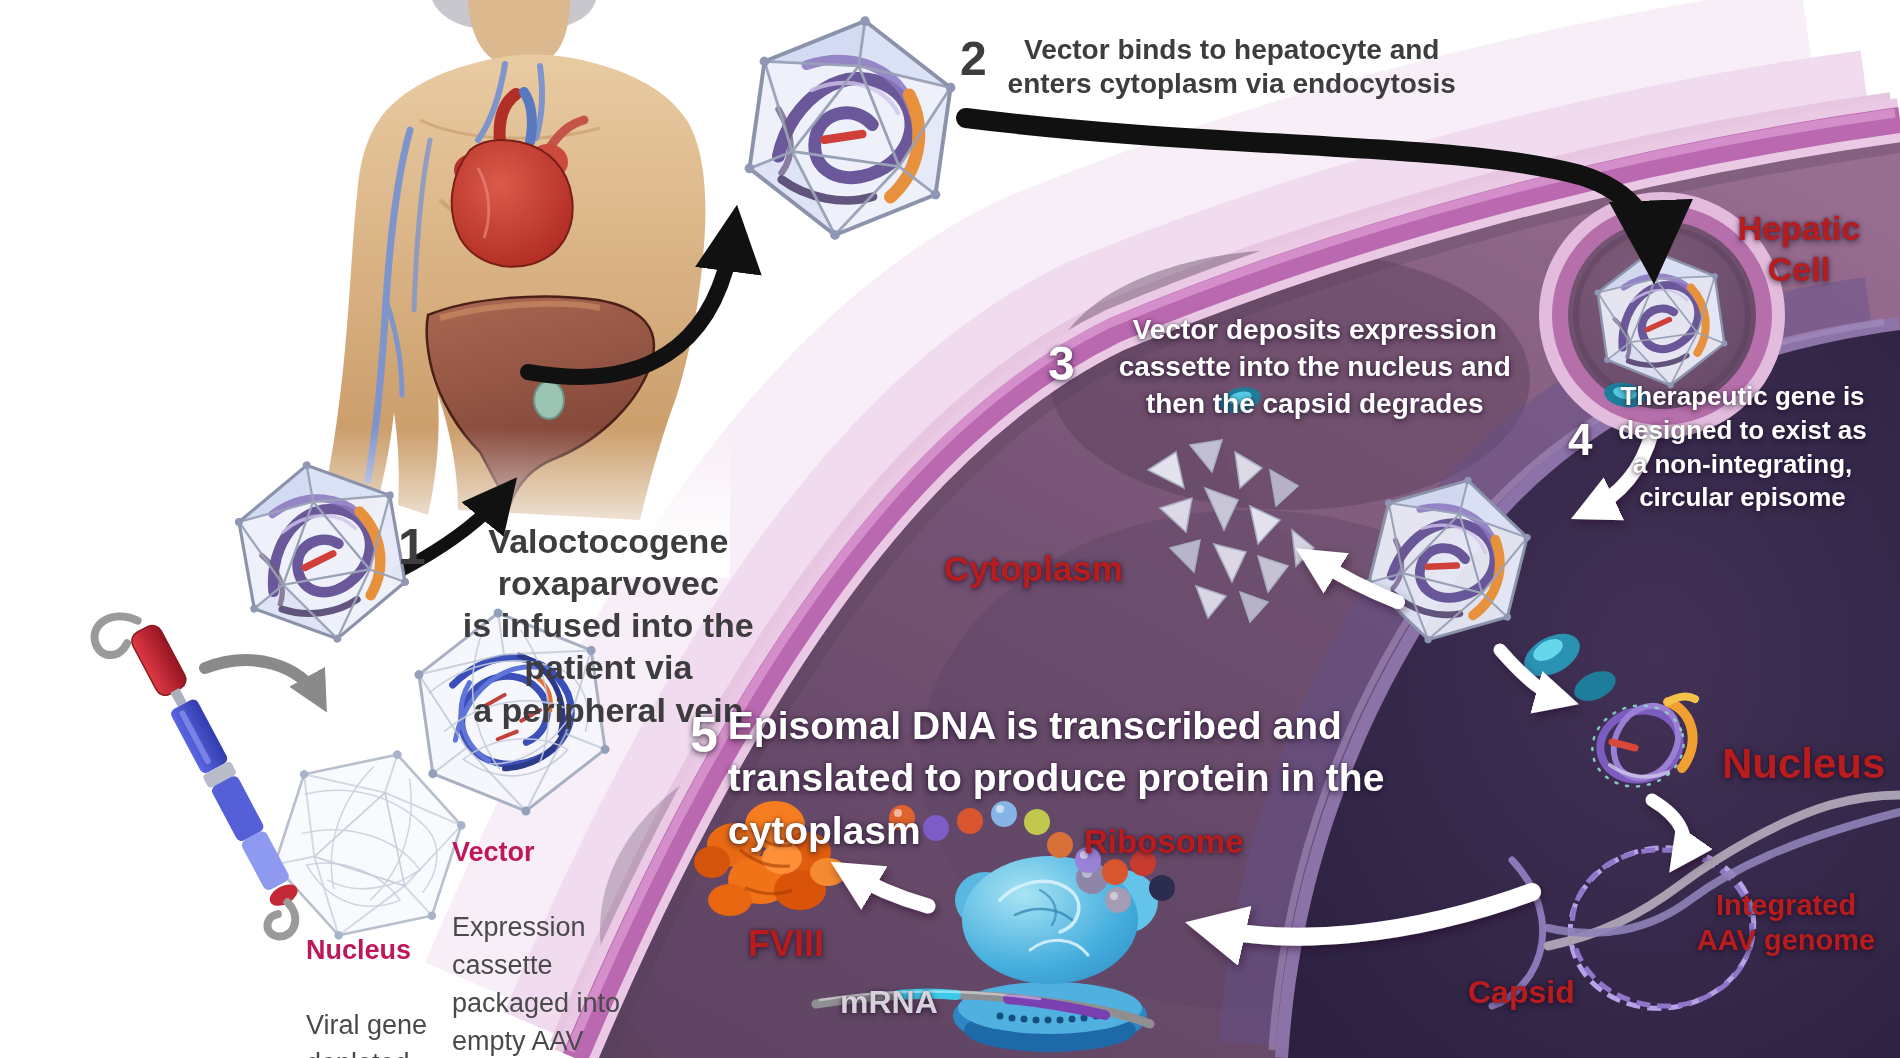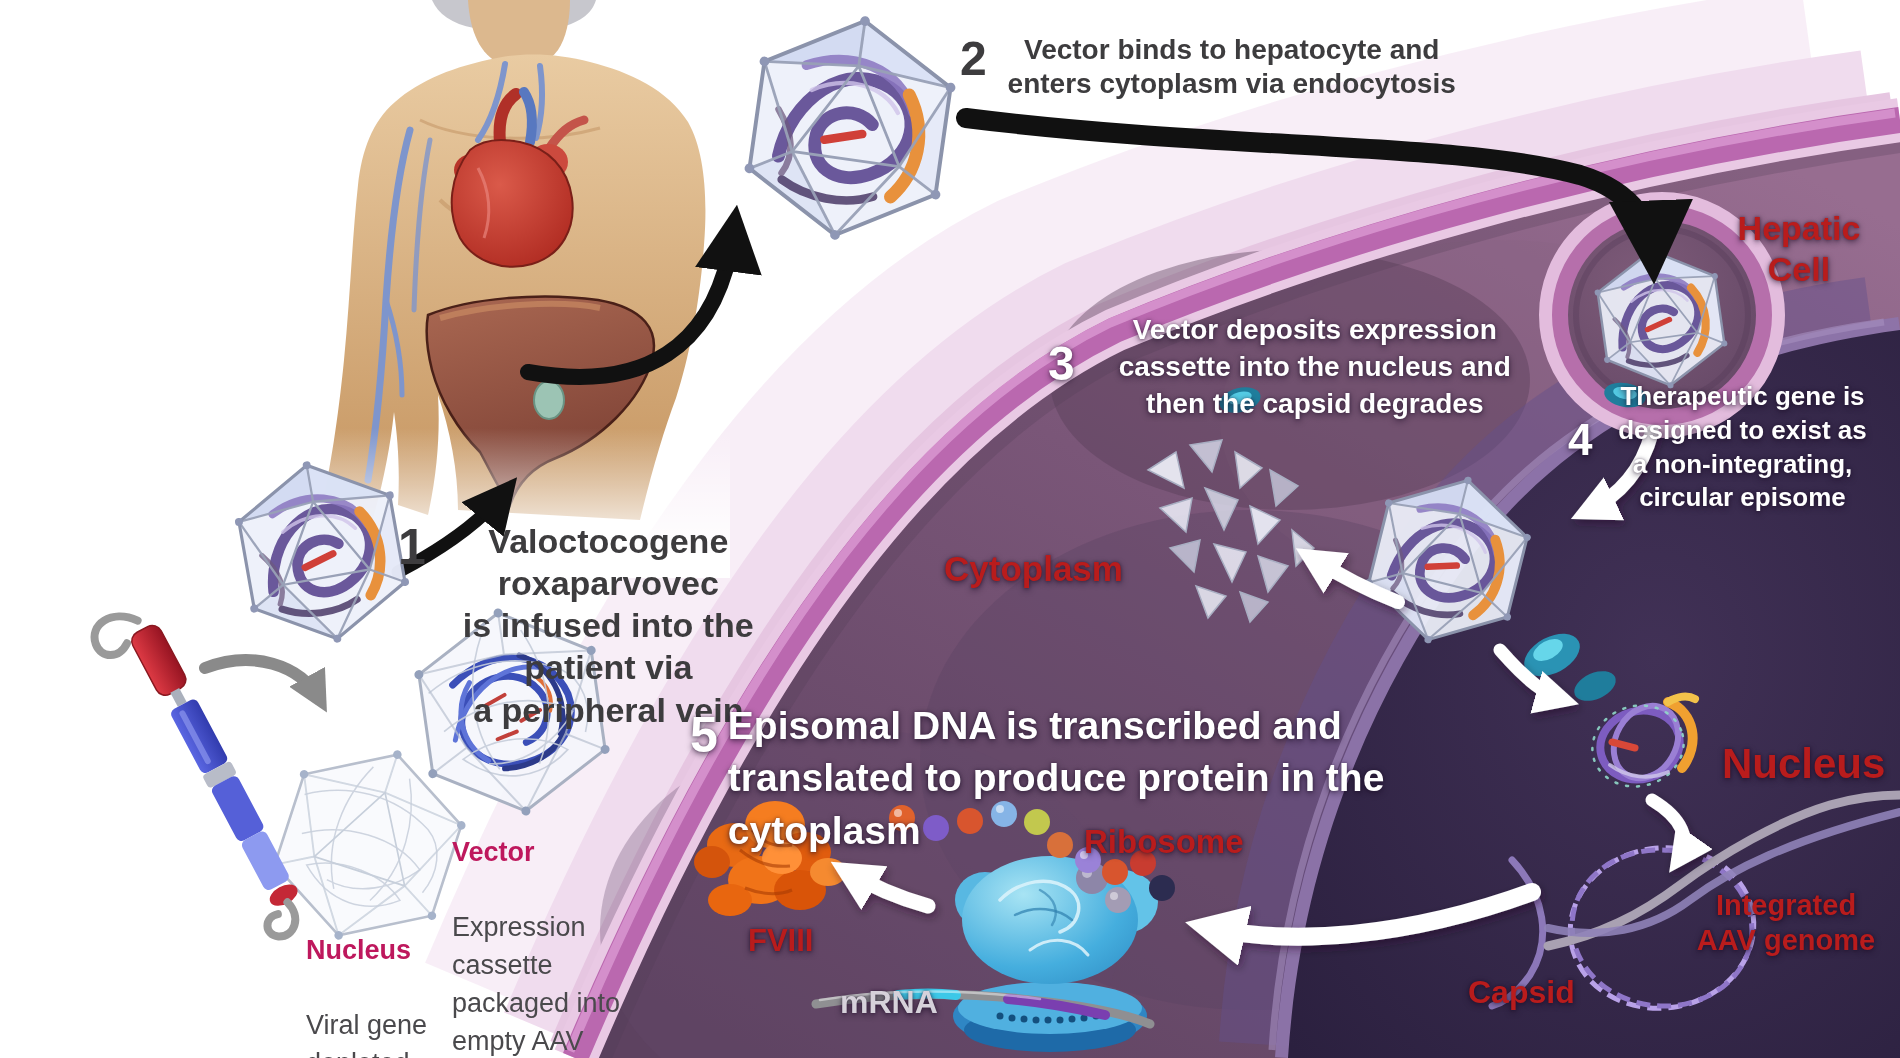--- a/index.html
+++ b/index.html
@@ -18,21 +18,21 @@
   .s5{left:690px;top:700px;} .s5 .num{font-size:50px;margin-top:10px;}.s5 .txt{font-size:39px;line-height:1.34;text-align:left;width:820px;}
   .lab{position:absolute;font-weight:bold;color:#b91c1c;white-space:pre-line;
        text-shadow:0 2px 6px rgba(25,10,35,.65),0 0 3px rgba(25,10,35,.45);}
   .lab-hepatic{left:1718px;top:208px;width:162px;font-size:34px;line-height:1.2;text-align:center;}
   .lab-cytoplasm{left:944px;top:549px;font-size:35px;}
   .lab-nucleus{left:1722px;top:740px;font-size:42px;}
   .lab-episome{left:1468px;top:974px;font-size:32px;}
   .lab-genome{left:1686px;top:888px;width:200px;font-size:29px;line-height:1.22;text-align:center;}
   .lab-ribosome{left:1084px;top:823px;font-size:33px;}
   .lab-mrna{left:840px;top:984px;font-size:32px;color:#d6d1da;}
-  .lab-fviii{left:748px;top:923px;font-size:31px;}
+  .lab-fviii{left:748px;top:923px;font-size:36px;}
   .lg{position:absolute;color:#4a494c;font-size:27px;line-height:1.4;white-space:pre-line;}
   .lg .t{font-weight:bold;color:#be185d;font-size:27px;}
   .lg-cap{left:306px;top:894px;}
   .lg-vec{left:452px;top:796px;}
 </style>
 </head>
 <body>
 
 <div class="stage">
 <svg width="1900" height="1058" viewBox="0 0 1900 1058">

